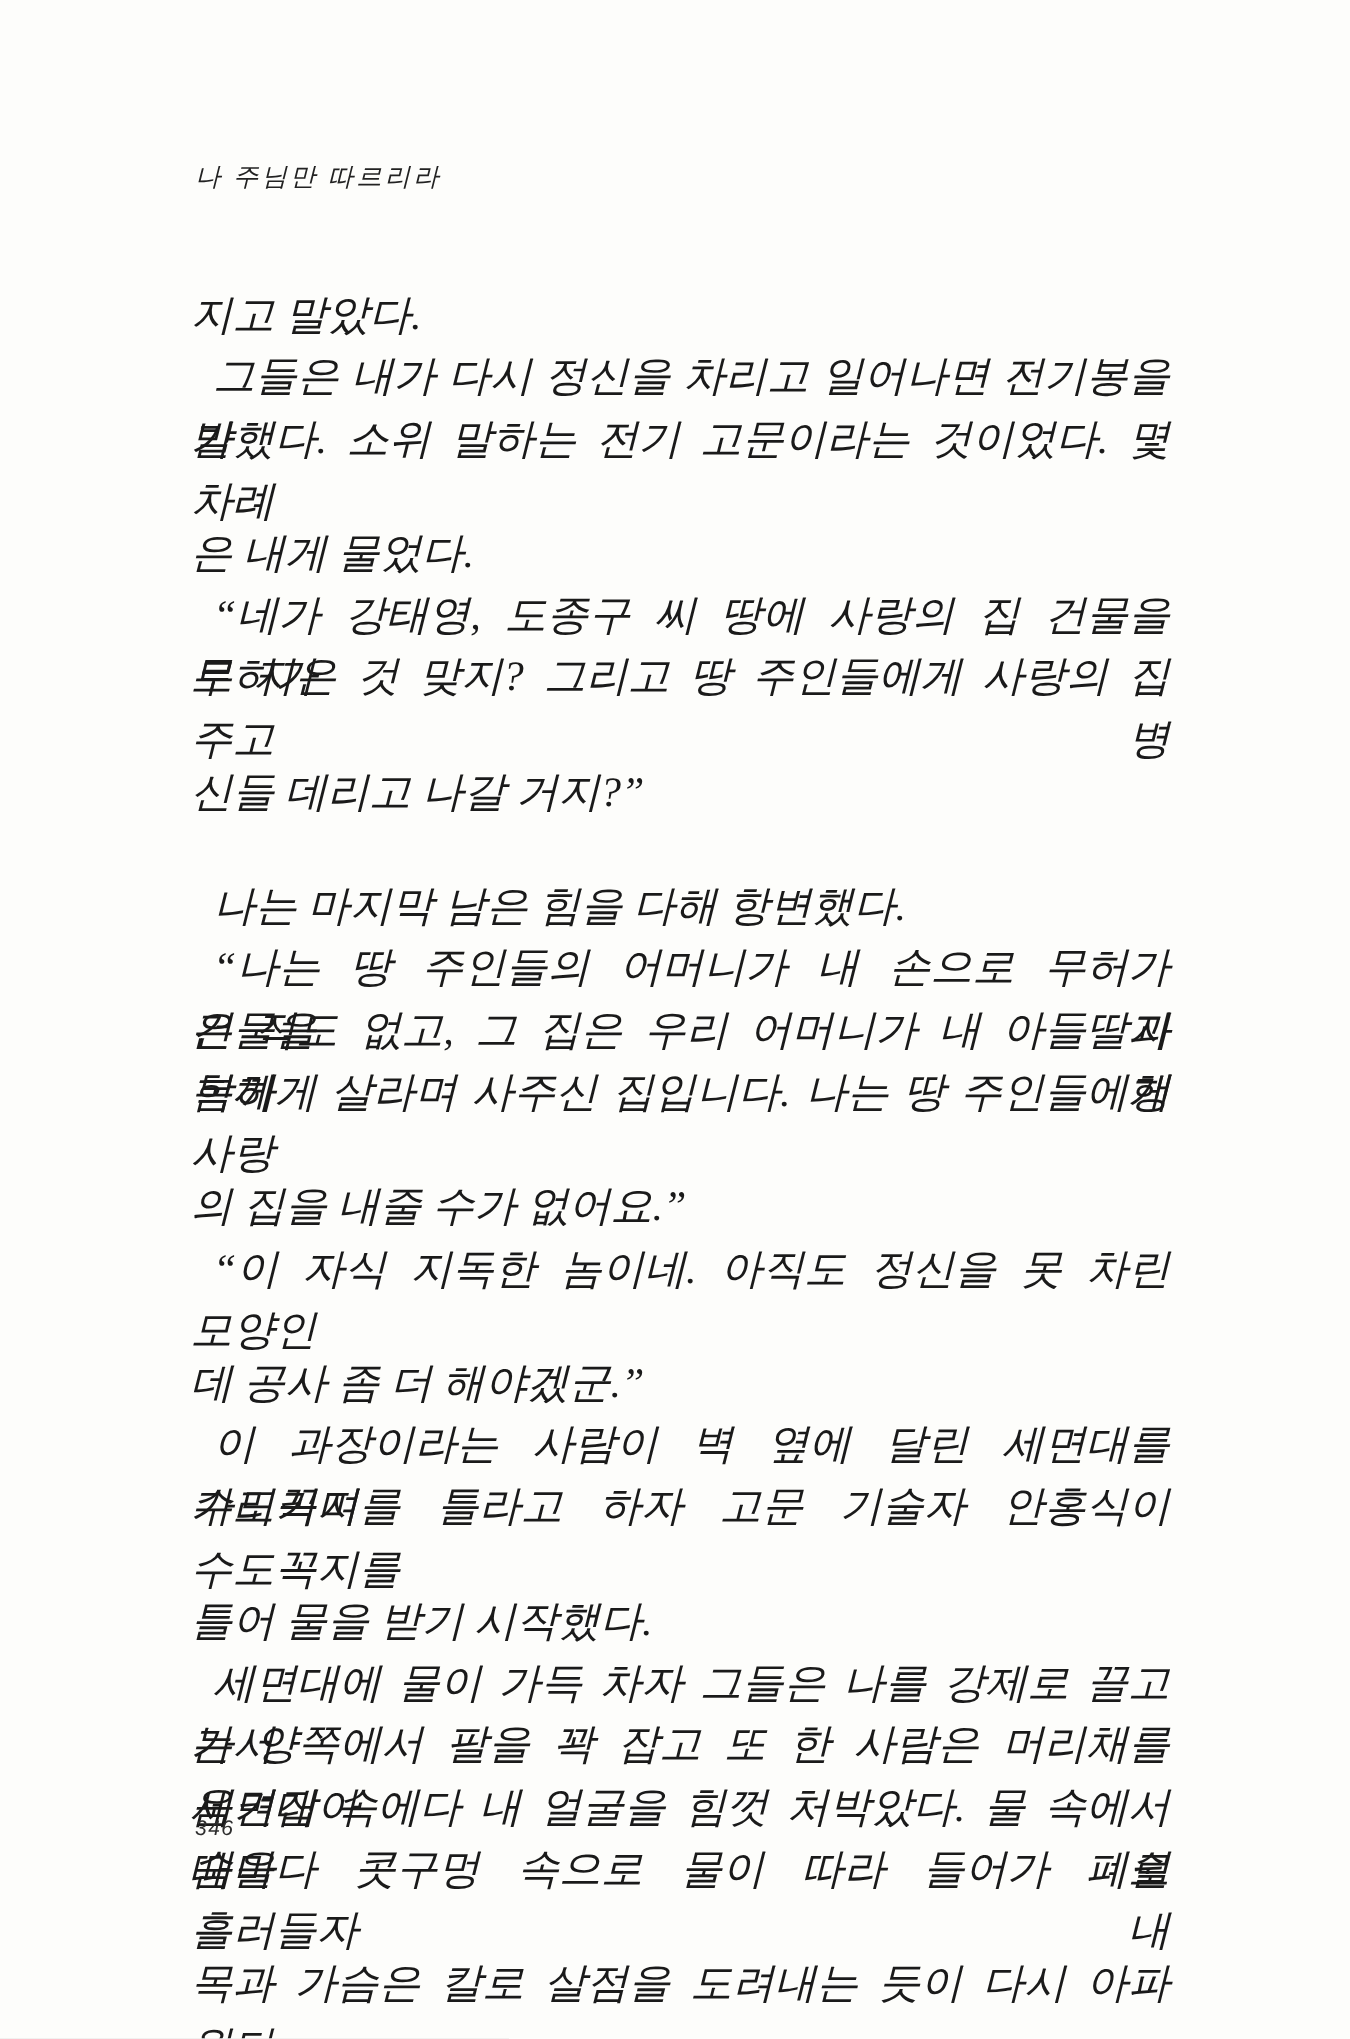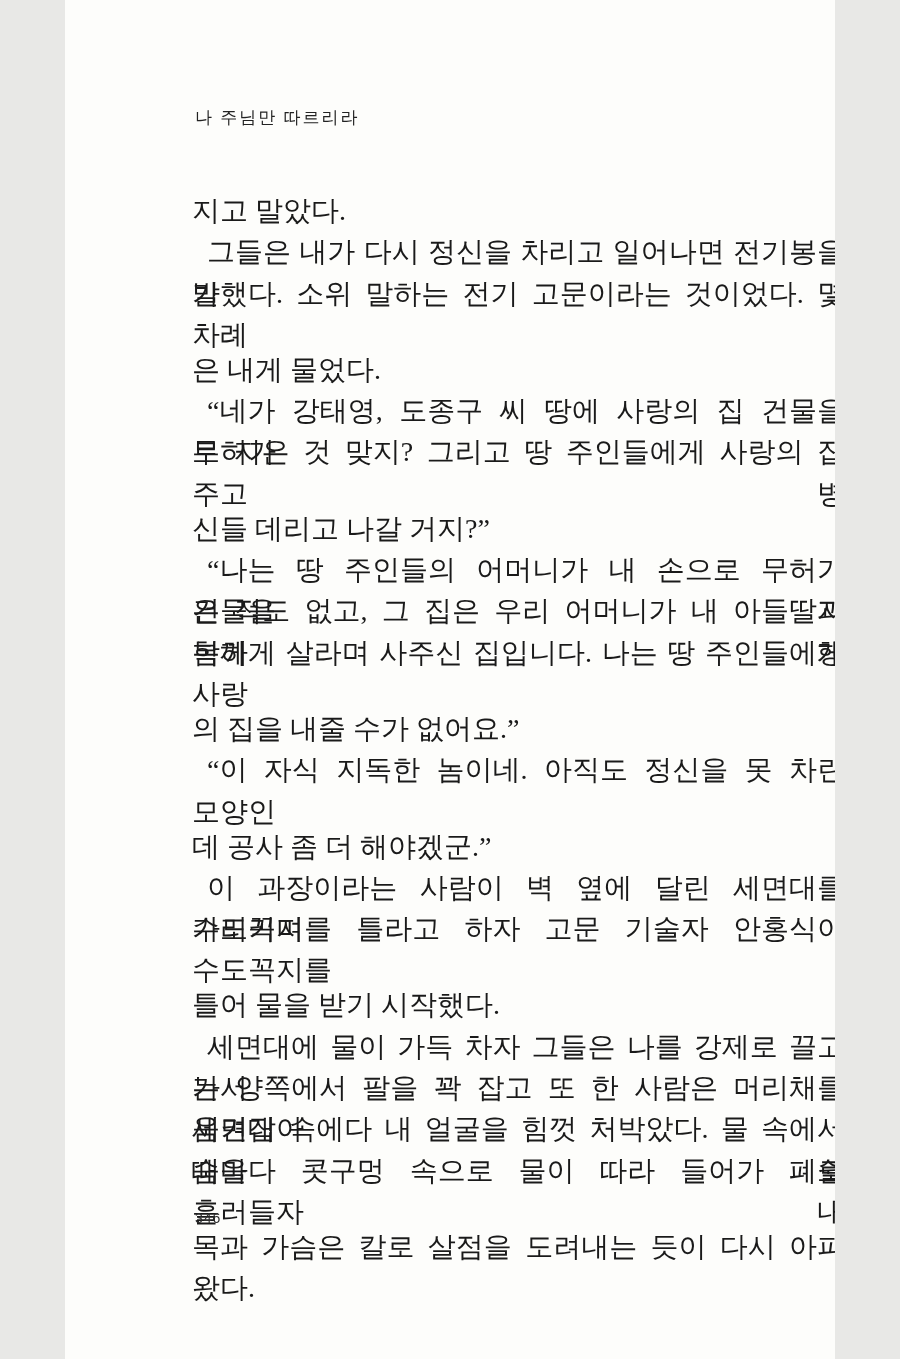--- a/index.html
+++ b/index.html
@@ -2,27 +2,28 @@
 <html lang="ko"><head>
 <meta charset="utf-8">
 <style>
   html, body {
     margin: 0;
     padding: 0;
     background: #e8e8e6;
   }
   .page {
     position: relative;
-    width: 770px;
+    width: 900px;
     height: 1359px;
     margin: 0 auto;
     background: #fdfdfb;
     color: #1c1c1c;
     overflow: hidden;
     font-family: "Liberation Serif", "DejaVu Serif", serif;
+    font-style: italic;
   }
   .running-header {
     position: absolute;
     left: 130px;
     top: 106px;
     font-size: 17px;
     letter-spacing: 2px;
     color: #222;
   }
   .body-text {
@@ -65,20 +66,21 @@
   <div class="running-header">나 주님만 따르리라</div>
 
   <div class="body-text">
       <div class="line para-end">지고 말았다.</div>
       <div class="line para-start">그들은 내가 다시 정신을 차리고 일어나면 전기봉을 발</div>
       <div class="line">가했다. 소위 말하는 전기 고문이라는 것이었다. 몇 차례</div>
       <div class="line para-end">은 내게 물었다.</div>
       <div class="line para-start">“네가 강태영, 도종구 씨 땅에 사랑의 집 건물을 무허가</div>
       <div class="line">로 지은 것 맞지? 그리고 땅 주인들에게 사랑의 집 주고 병</div>
       <div class="line para-end">신들 데리고 나갈 거지?”</div>
+      <div class="line para-start para-end">나는 마지막 남은 힘을 다해 항변했다.</div>
       <div class="line para-start">“나는 땅 주인들의 어머니가 내 손으로 무허가 건물을 지</div>
       <div class="line">은 적도 없고, 그 집은 우리 어머니가 내 아들딸과 함께 행</div>
       <div class="line">복하게 살라며 사주신 집입니다. 나는 땅 주인들에게 사랑</div>
       <div class="line para-end">의 집을 내줄 수가 없어요.”</div>
       <div class="line para-start">“이 자식 지독한 놈이네. 아직도 정신을 못 차린 모양인</div>
       <div class="line para-end">데 공사 좀 더 해야겠군.”</div>
       <div class="line para-start">이 과장이라는 사람이 벽 옆에 달린 세면대를 가리키며</div>
       <div class="line">수도꼭지를 틀라고 하자 고문 기술자 안홍식이 수도꼭지를</div>
       <div class="line para-end">틀어 물을 받기 시작했다.</div>
       <div class="line para-start">세면대에 물이 가득 차자 그들은 나를 강제로 끌고 가서</div>

